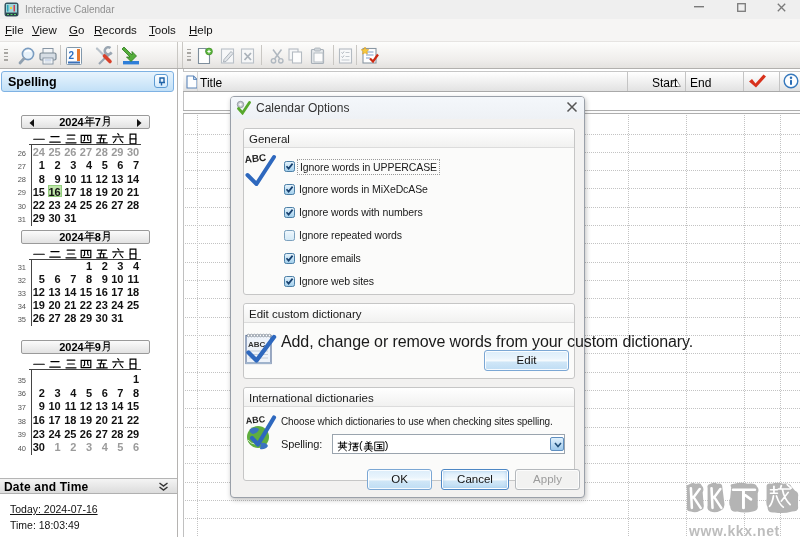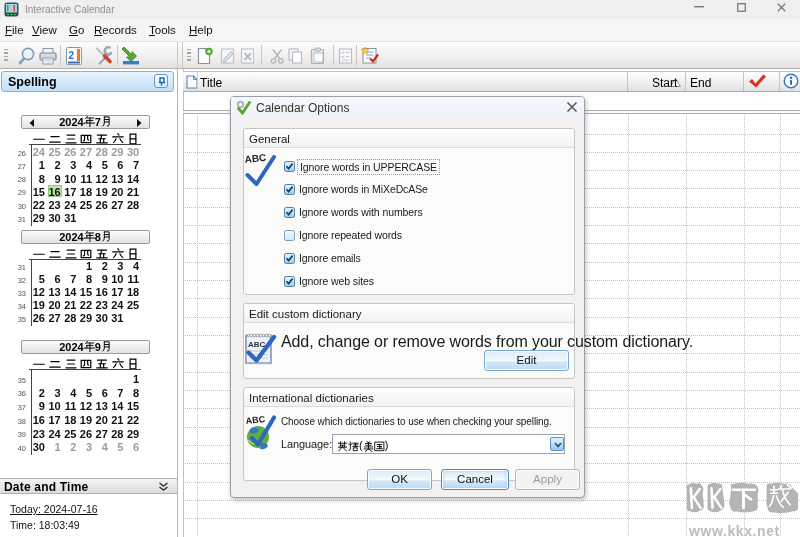--- a/index.html
+++ b/index.html
@@ -423,22 +423,22 @@
       <rect x="0.5" y="0.5" width="10" height="10" rx="1.8" fill="url(#cbg)" stroke="#4c7fa6" stroke-width="1"></rect>
       <path d="M2.5 5.3 L4.6 7.6 L8.6 2.6" stroke="#17406e" stroke-width="1.7" fill="none"></path>
     </svg><div class="cbl" style="left:297px;top:251px;">Ignore emails</div><svg style="position:absolute;left:284px;top:276px;width:11px;height:11px" viewBox="0 0 11 11">
       <rect x="0.5" y="0.5" width="10" height="10" rx="1.8" fill="url(#cbg)" stroke="#4c7fa6" stroke-width="1"></rect>
       <path d="M2.5 5.3 L4.6 7.6 L8.6 2.6" stroke="#17406e" stroke-width="1.7" fill="none"></path>
     </svg><div class="cbl" style="left:297px;top:274px;">Ignore web sites</div>
 
 <div class="dtext" style="left:281px;top:333px">Add, change or remove words from your custom dictionary.</div>
 <div class="btn" style="left:484px;top:350px;width:85px">Edit</div>
 
-<div class="dtext" style="left:281px;top:416px;font-size:10px">Choose which dictionaries to use when checking your spelling.</div>
-<div class="dtext" style="left:281px;top:438px;font-size:11px">Language:</div>
+<div class="dtext" style="left:281px;top:416px;font-size:10px">Choose which dictionaries to use when checking sites spelling.</div>
+<div class="dtext" style="left:281px;top:438px;font-size:11px">Spelling:</div>
 <div id="combo"></div>
 <div id="combot"><svg class="cj " style="width:11px;height:11px;vertical-align:-1px;" viewBox="0 0 100 100" fill="none" stroke="#000" stroke-width="8" stroke-linecap="round">
         <path d="M10 20 H90"></path>
         <path d="M32 6 V30"></path>
         <path d="M68 6 V30"></path>
         <path d="M30 38 H70"></path>
         <path d="M30 38 V56"></path>
         <path d="M70 38 V56"></path>
         <path d="M50 38 V56"></path>
         <path d="M12 56 H88"></path>

